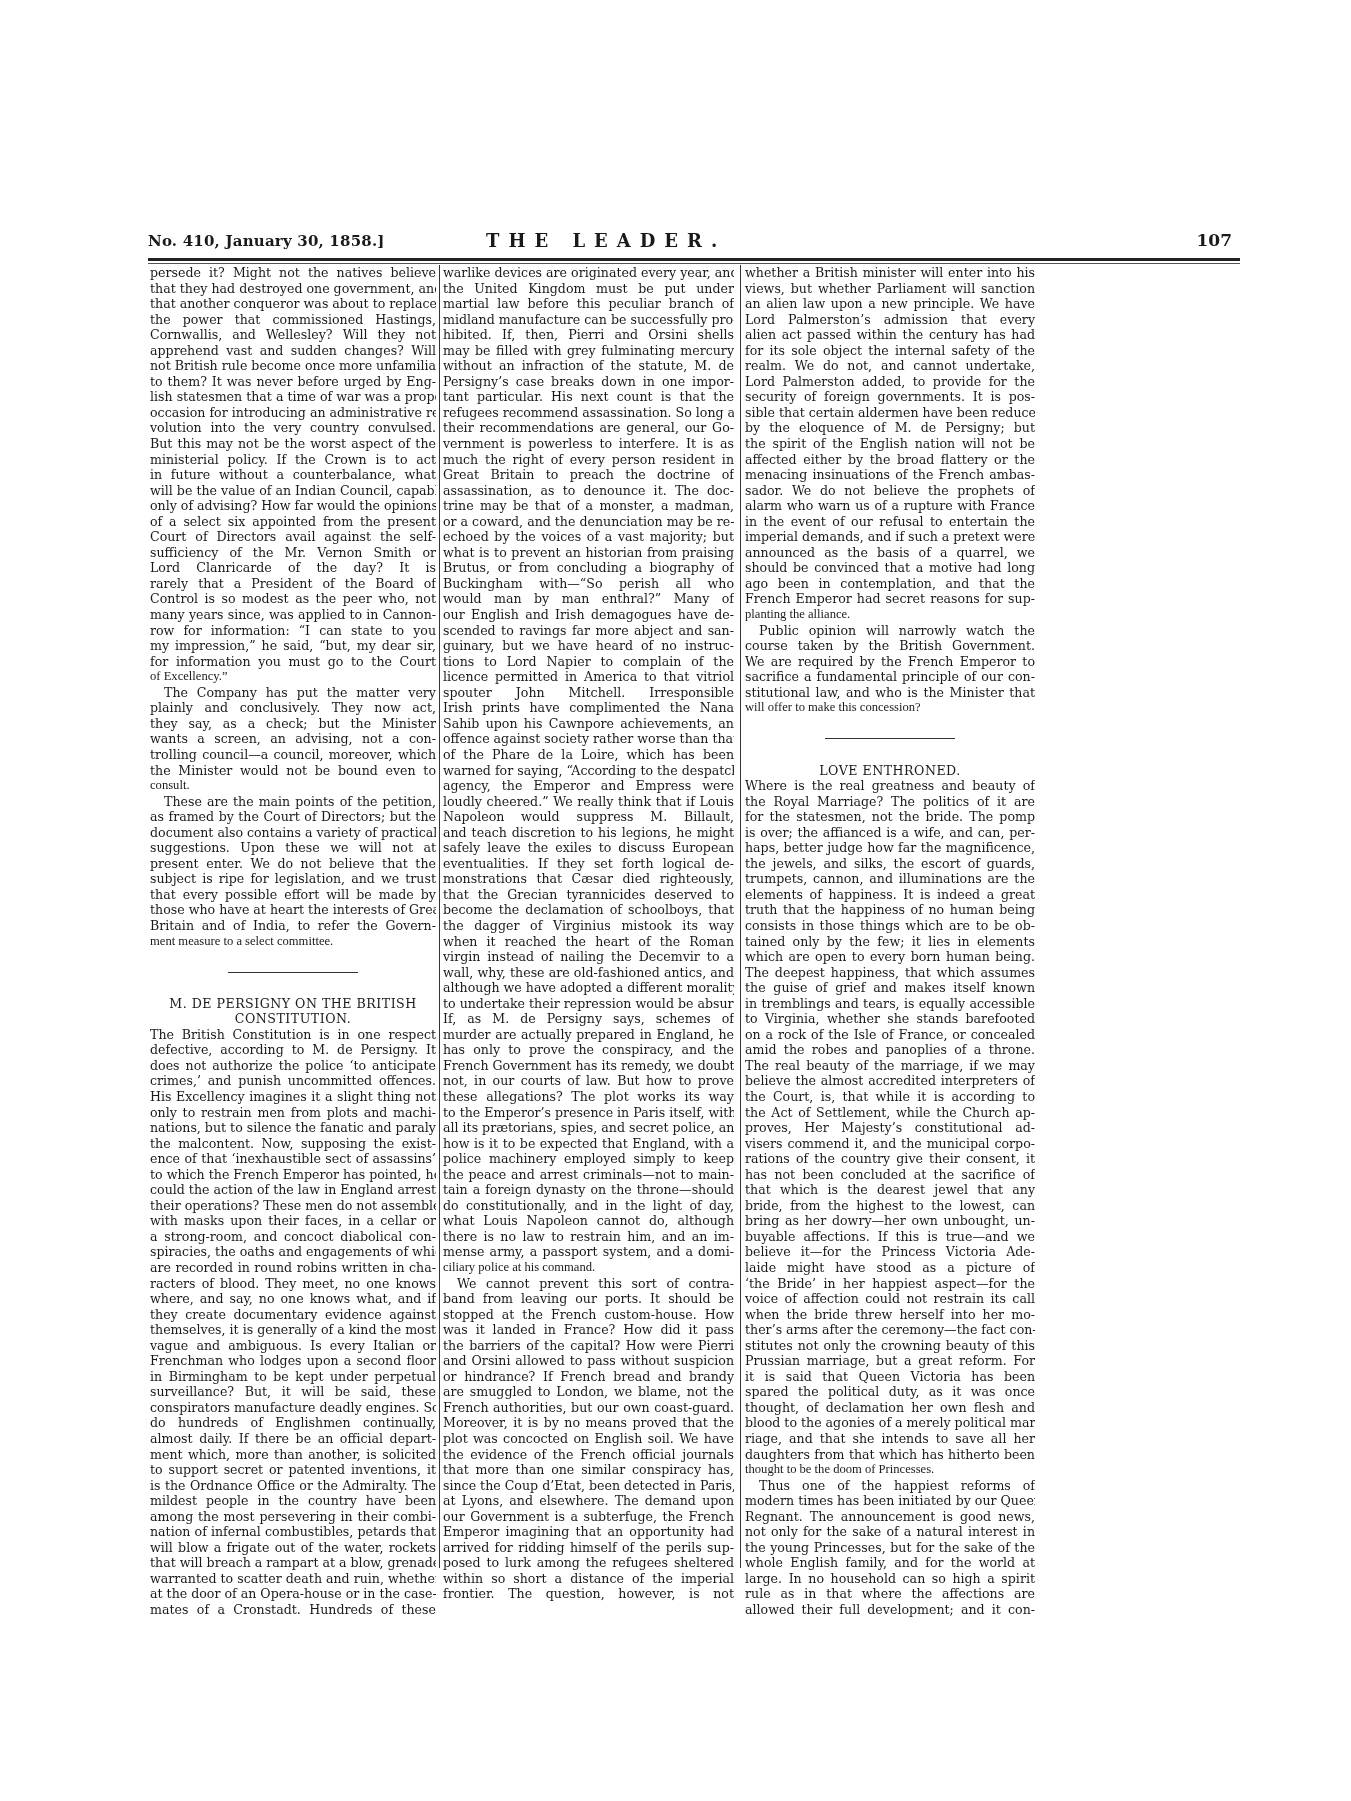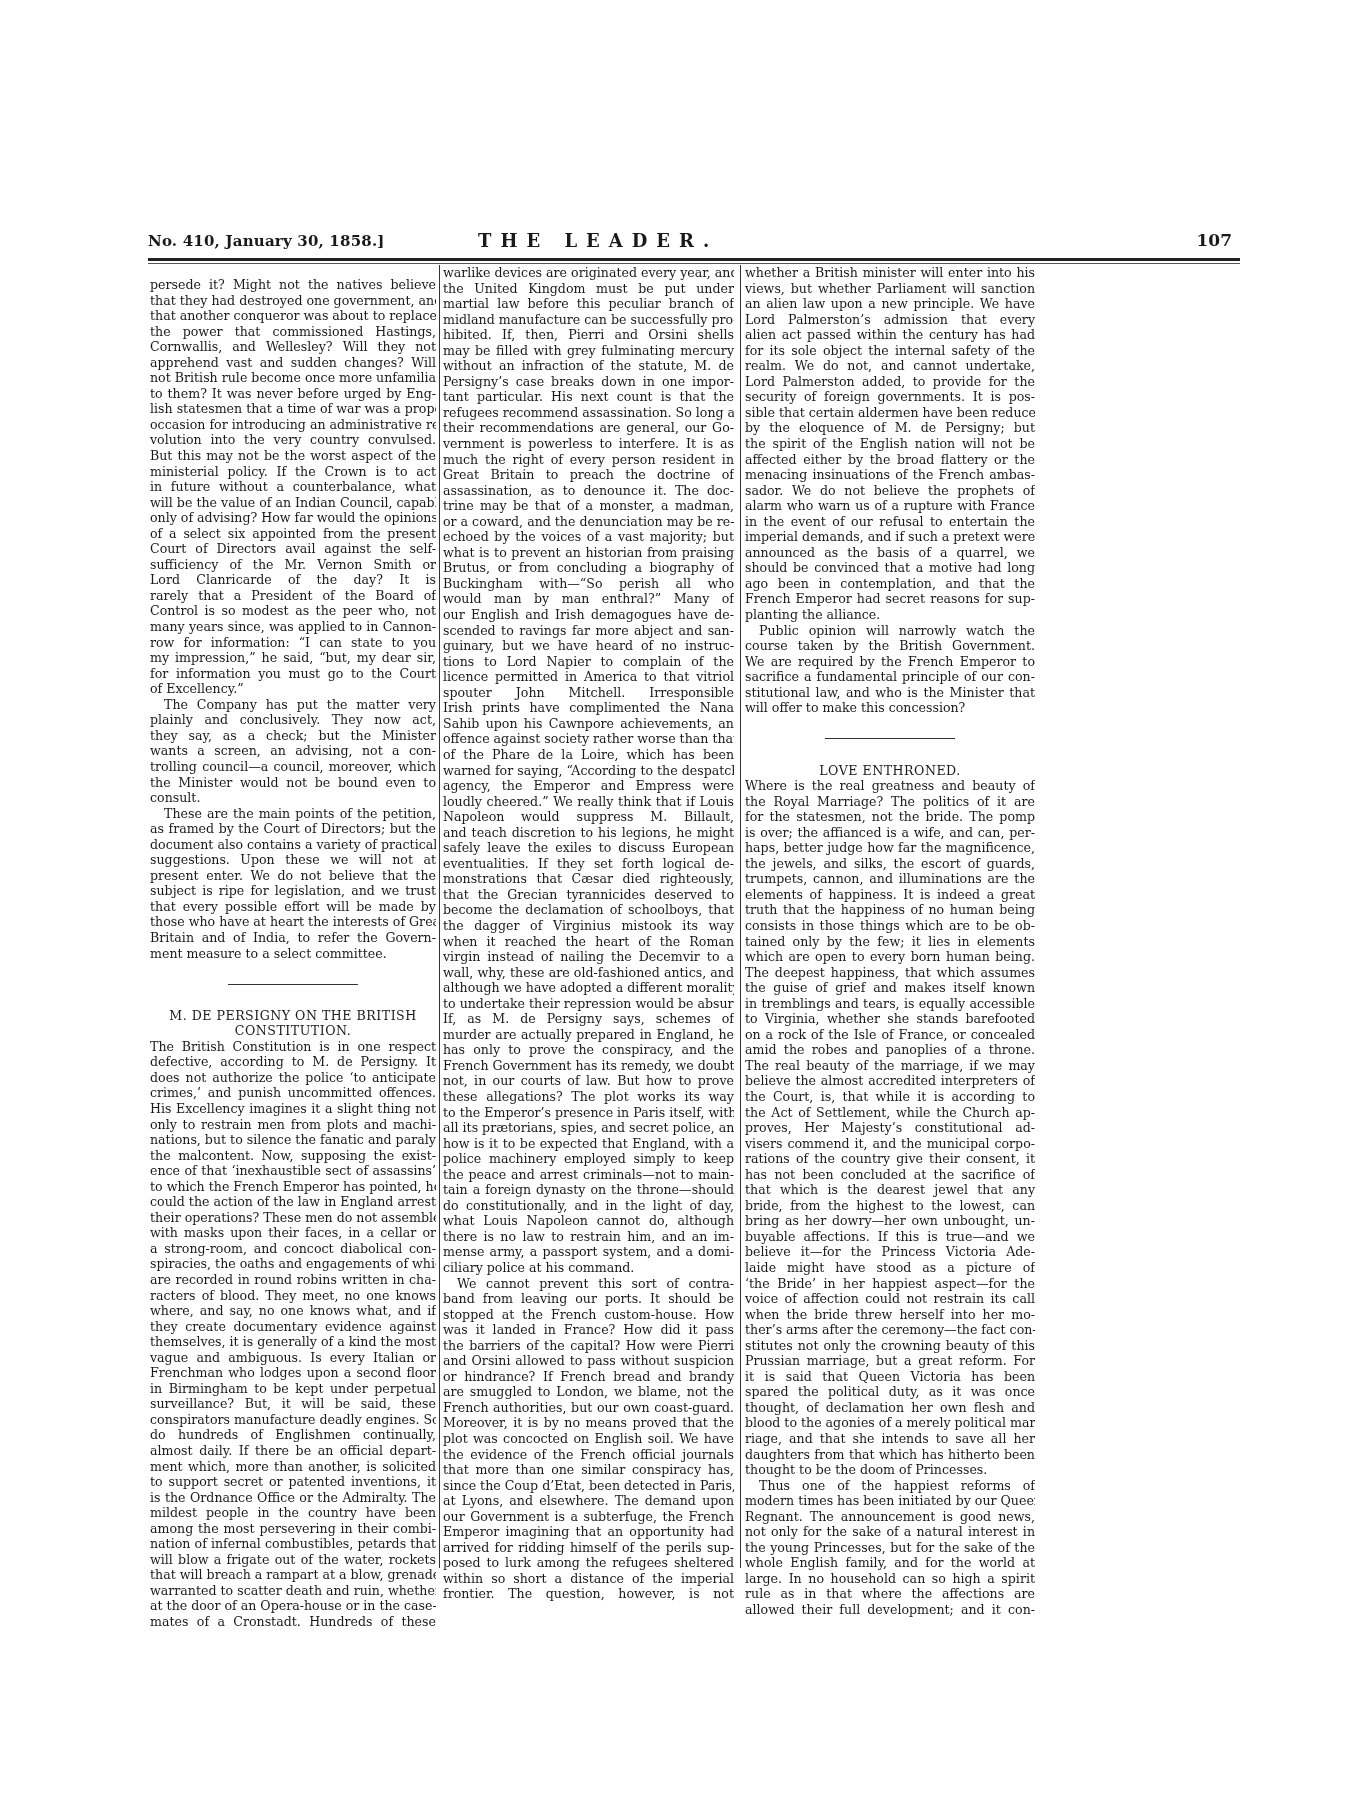--- a/index.html
+++ b/index.html
@@ -1,28 +1,28 @@
 <!DOCTYPE html>
 <html><head>
 <meta charset="utf-8">
 <style>
   html, body { margin: 0; padding: 0; background: #ffffff; }
   body { width: 1351px; height: 1801px; position: relative; overflow: hidden;
          font-family: "DejaVu Serif", "Liberation Serif", serif; color: #1a1a1a; }
   .masthead { position: absolute; left: 148px; top: 228px; width: 1092px; height: 28px; }
   .mh-left { position: absolute; left: 0; top: 4px; font-size: 15px; font-weight: bold; letter-spacing: 0.2px; }
-  .mh-center { position: absolute; left: 330px; top: 2px; font-size: 18px; font-weight: bold; letter-spacing: 9px; }
+  .mh-center { position: absolute; left: 338px; top: 2px; font-size: 18px; font-weight: bold; letter-spacing: 9px; }
   .mh-right { position: absolute; right: 8px; top: 2px; font-size: 17px; font-weight: bold; }
   .rule-thick { position: absolute; left: 148px; top: 258px; width: 1092px; height: 3px; background: #222; }
   .rule-thin { position: absolute; left: 148px; top: 263px; width: 1092px; height: 1px; background: #555; }
   .col { position: absolute; top: 265px; font-size: 12.6px; line-height: 15.55px; }
   .col .ln { white-space: nowrap; overflow: hidden; text-align: justify; text-align-last: justify; height: 15.55px; }
-  .col .ln.last { text-align-last: left; }
+  .col .ln.last { text-align-last: left; font-family: Liberation Serif, serif; }
   .col .ln.indent { padding-left: 14px; }
-  .col1 { left: 150px; width: 286px; margin-top: 12px; }
+  .col1 { left: 150px; width: 286px; }
   .col2 { left: 443px; width: 291px; }
   .col3 { left: 745px; width: 290px; }
   .vrule { position: absolute; top: 265px; width: 1px; background: #333; height: 1303px; }
   .vr1 { left: 439px; }
   .vr2 { left: 740px; }
   .heading { text-align: center; text-align-last: center !important; letter-spacing: 0.5px; }
   .section-rule { height: 15.55px; position: relative; }
   .section-rule::after { content: ""; position: absolute; left: 50%; top: 7px; width: 130px; margin-left: -65px; height: 1px; background: #333; }
 </style>
 </head>

